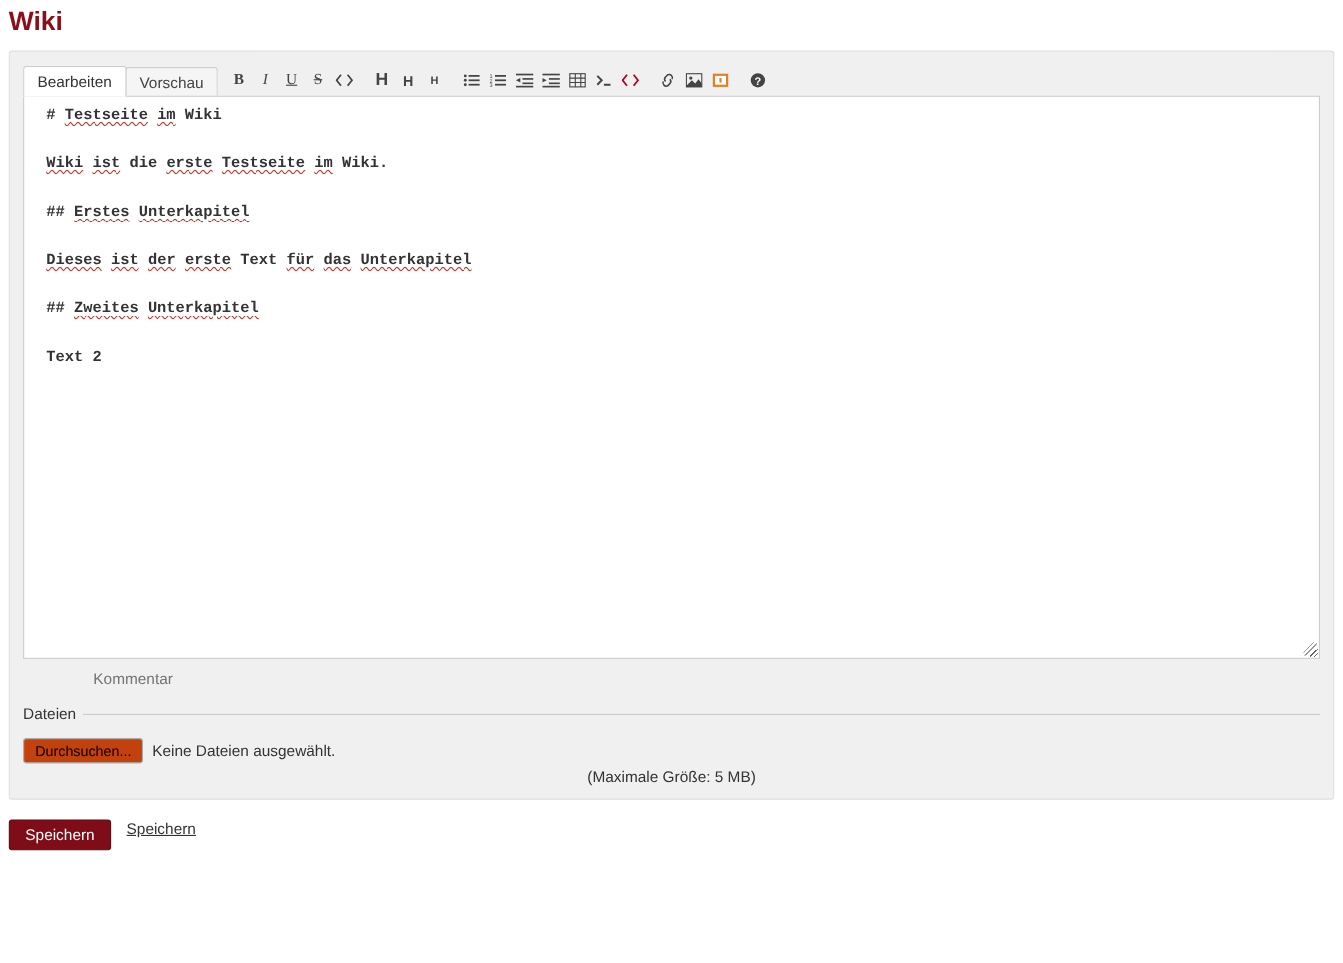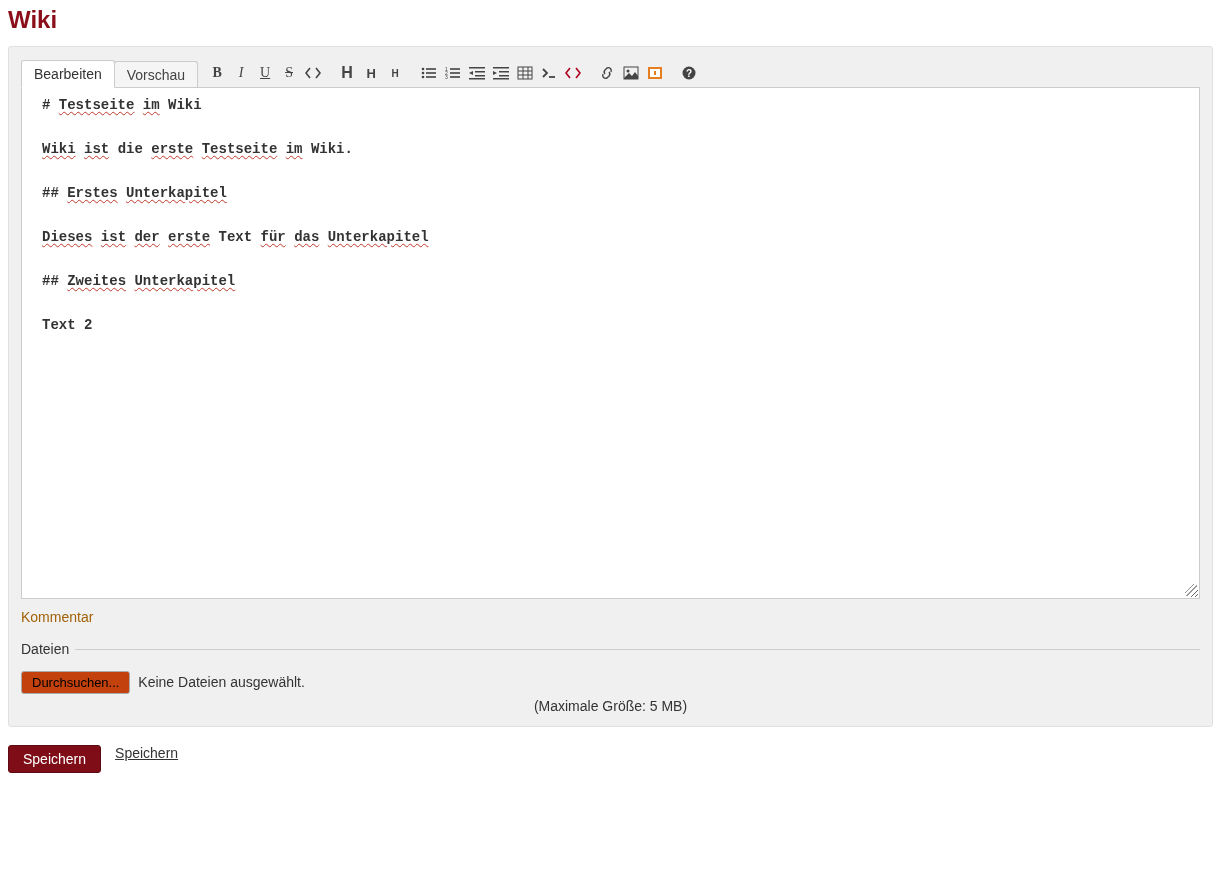--- a/index.html
+++ b/index.html
@@ -103,22 +103,22 @@
       linear-gradient(135deg, transparent 9px, #999 9px, #999 10px, transparent 10px);
   }
   .comment-row {
     display:flex;
     align-items:center;
     margin-top:10px;
     gap: 10px;
   }
   .comment-label {
     width: 200px;
-    text-align: left;
-    color: #a16207;
+    text-align: center;
+    color: #737373;
   }
   .comment-input {
     flex: 1;
     border: 1px solid #ccc;
     border-radius: 2px;
     padding: 4px 8px;
     font-size: 14px;
     background:#fff;
   }
   fieldset.files {

